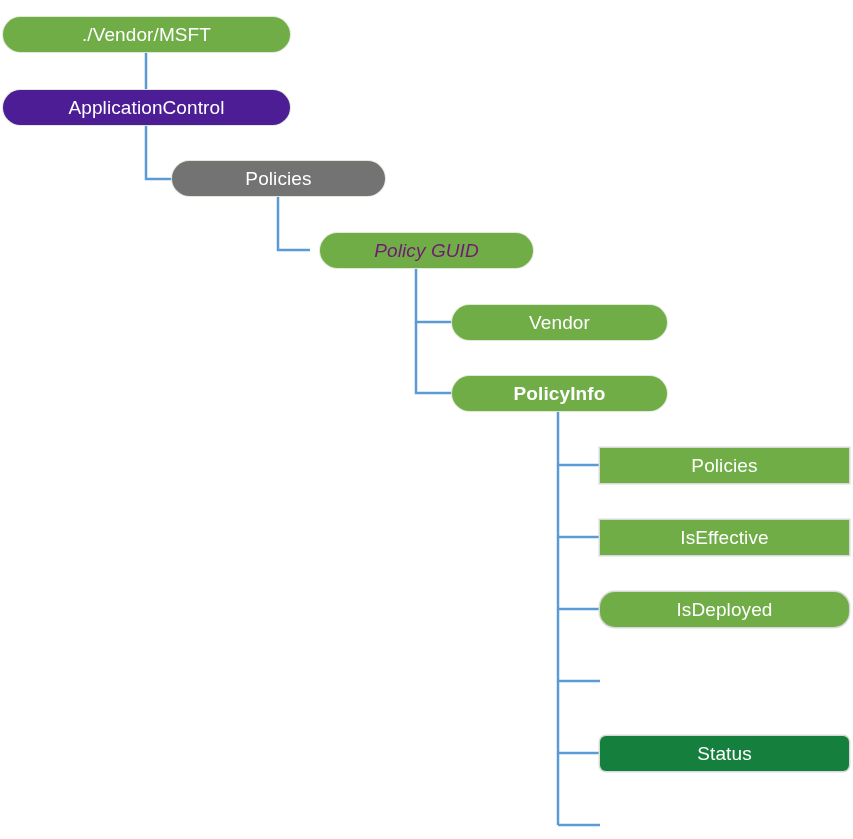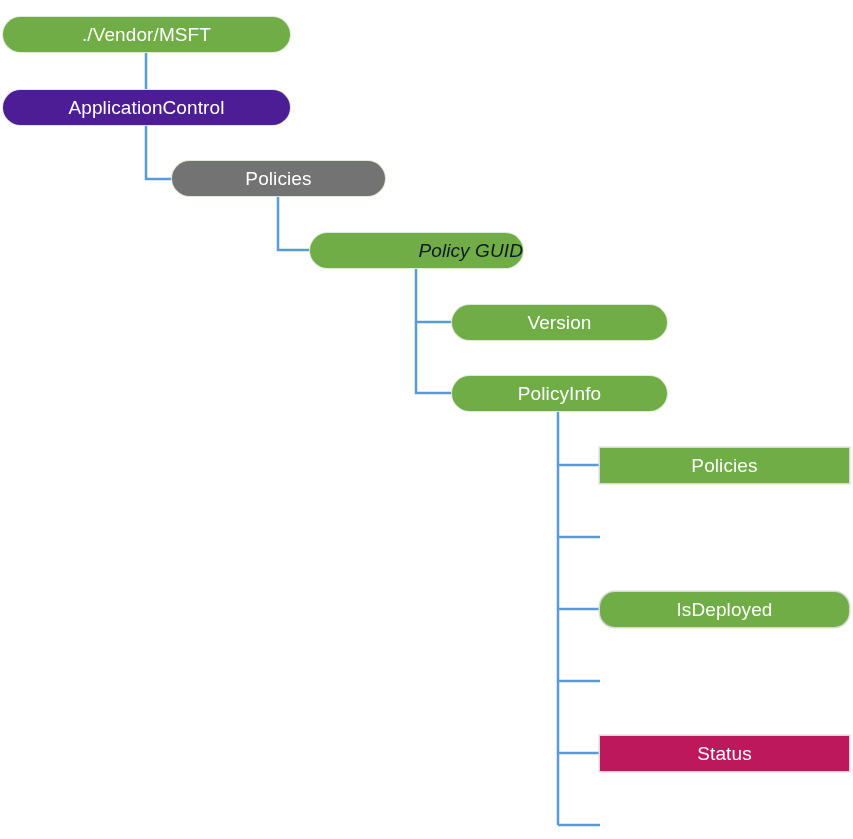--- a/index.html
+++ b/index.html
@@ -92,32 +92,35 @@
 
   <div class="node pill" style="left: 3px; top: 5px; width: 287px; height: 35px; background: rgb(112, 173, 71); color: rgb(255, 255, 255); border-radius: 17.5px;">
     <span class="node-label">./Vendor/MSFT</span>
   </div>
   <div class="node pill" style="left: 3px; top: 78px; width: 287px; height: 35px; background: #4c1d95; color: rgb(255, 255, 255); border-radius: 17.5px;">
     <span class="node-label">ApplicationControl</span>
   </div>
   <div class="node pill" style="left: 172px; top: 149px; width: 213px; height: 35px; background: #737373; color: rgb(255, 255, 255); border-radius: 17.5px;">
     <span class="node-label">Policies</span>
   </div>
-  <div class="node pill italic" style="left: 310px; top: 221px; width: 213px; height: 35px; background: rgb(112, 173, 71); color: #0f172a; border-radius: 17.5px; font-style: italic; justify-content: flex-end;">
+  <div class="node pill italic" style="left: 320px; top: 221px; width: 213px; height: 35px; background: rgb(112, 173, 71); color: #701a75; border-radius: 17.5px; font-style: italic;">
     <span class="node-label">Policy GUID</span>
   </div>
   <div class="node pill" style="left: 452px; top: 293px; width: 215px; height: 35px; background: rgb(112, 173, 71); color: rgb(255, 255, 255); border-radius: 17.5px;">
-    <span class="node-label">Version</span>
+    <span class="node-label">Vendor</span>
   </div>
-  <div class="node pill" style="left: 452px; top: 364px; width: 215px; height: 35px; background: rgb(112, 173, 71); color: rgb(255, 255, 255); border-radius: 17.5px;">
+  <div class="node pill" style="left: 452px; top: 364px; width: 215px; height: 35px; background: rgb(112, 173, 71); color: rgb(255, 255, 255); border-radius: 17.5px; font-weight: bold;">
     <span class="node-label">PolicyInfo</span>
   </div>
   <div class="node leaf" style="left: 600px; top: 436px; width: 249px; height: 35px; background: rgb(112, 173, 71); color: rgb(255, 255, 255);">
     <span class="node-label">Policies</span>
   </div>
+  <div class="node leaf" style="left: 600px; top: 508px; width: 249px; height: 35px; background: rgb(112, 173, 71); color: rgb(255, 255, 255);">
+    <span class="node-label">IsEffective</span>
+  </div>
   <div class="node leaf" style="left: 600px; top: 580px; width: 249px; height: 35px; background: rgb(112, 173, 71); color: rgb(255, 255, 255); border-radius: 15px;">
     <span class="node-label">IsDeployed</span>
   </div>
-  <div class="node leaf" style="left: 600px; top: 724px; width: 249px; height: 35px; background: #be185d; color: rgb(255, 255, 255);">
+  <div class="node leaf" style="left: 600px; top: 724px; width: 249px; height: 35px; background: #15803d; color: rgb(255, 255, 255); border-radius: 6px;">
     <span class="node-label">Status</span>
   </div>
 
 </div>
 
 </body></html>

